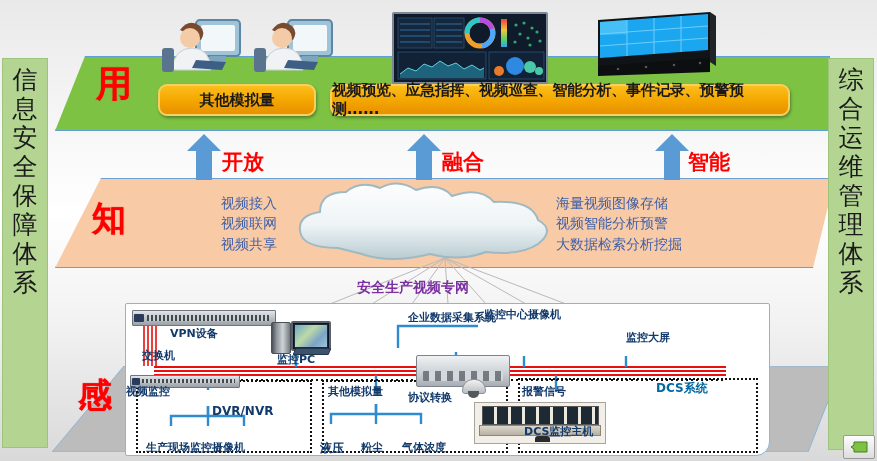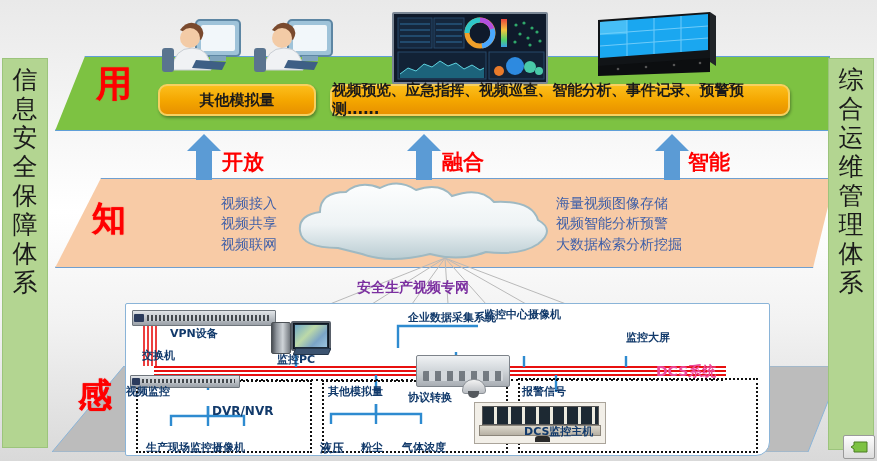--- a/index.html
+++ b/index.html
@@ -355,22 +355,22 @@
         <stop offset="100%" stop-color="#b9ccd2"></stop>
       </linearGradient>
     </defs>
     <path d="M58 66 Q22 66 20 49 Q18 33 40 30 Q40 10 66 10 Q80 -2 100 6
              Q118 -4 136 8 Q160 0 172 14 Q200 4 214 20 Q252 18 258 38
              Q276 48 258 62 Q240 74 206 70 Q180 80 150 72 Q110 82 82 72 Z" fill="url(#cg)" stroke="#9fb9c2" stroke-width="2"></path>
   </svg>
 
   <div class="cloud-text" id="cloudtxt-left">
       <div>视频接入</div>
+      <div>视频联网</div>
       <div>视频共享</div>
-      <div>视频联网</div>
     </div>
   <div class="cloud-text" id="cloudtxt-right">
       <div>海量视频图像存储</div>
       <div>视频智能分析预警</div>
       <div>大数据检索分析挖掘</div>
     </div>
 
   <svg id="fan" viewBox="0 0 290 46">
     <g stroke="#b9b9b9" stroke-width="1" fill="none">
       <line x1="145" y1="0" x2="30" y2="46"></line>
@@ -479,21 +479,21 @@
     <div class="dev-label" style="left:282px;top:86px;font-size:11px;">协议转换</div>
 
     <div class="dev-label" style="left:194px;top:136px;font-size:12px;">液压</div>
     <div class="dev-label" style="left:235px;top:136px;font-size:11px;">粉尘</div>
     <div class="dev-label" style="left:276px;top:136px;font-size:11px;">气体浓度</div>
 
     <div class="dev-label" style="left:396px;top:80px;font-size:11px;">报警信号</div>
 
     <div class="dev-label" style="left:398px;top:120px;font-size:11px;">DCS监控主机</div>
 
-    <div class="dev-label" style="left:530px;top:59px;font-size:14px;color:#ec4899;">DCS系统</div>
+    <div class="dev-label" style="left:530px;top:76px;font-size:12px;color:#0369a1;">DCS系统</div>
   </div>
 
   <div class="pillar" id="pillar-left">
       <div class="ch">信</div>
       <div class="ch">息</div>
       <div class="ch">安</div>
       <div class="ch">全</div>
       <div class="ch">保</div>
       <div class="ch">障</div>
       <div class="ch">体</div>

